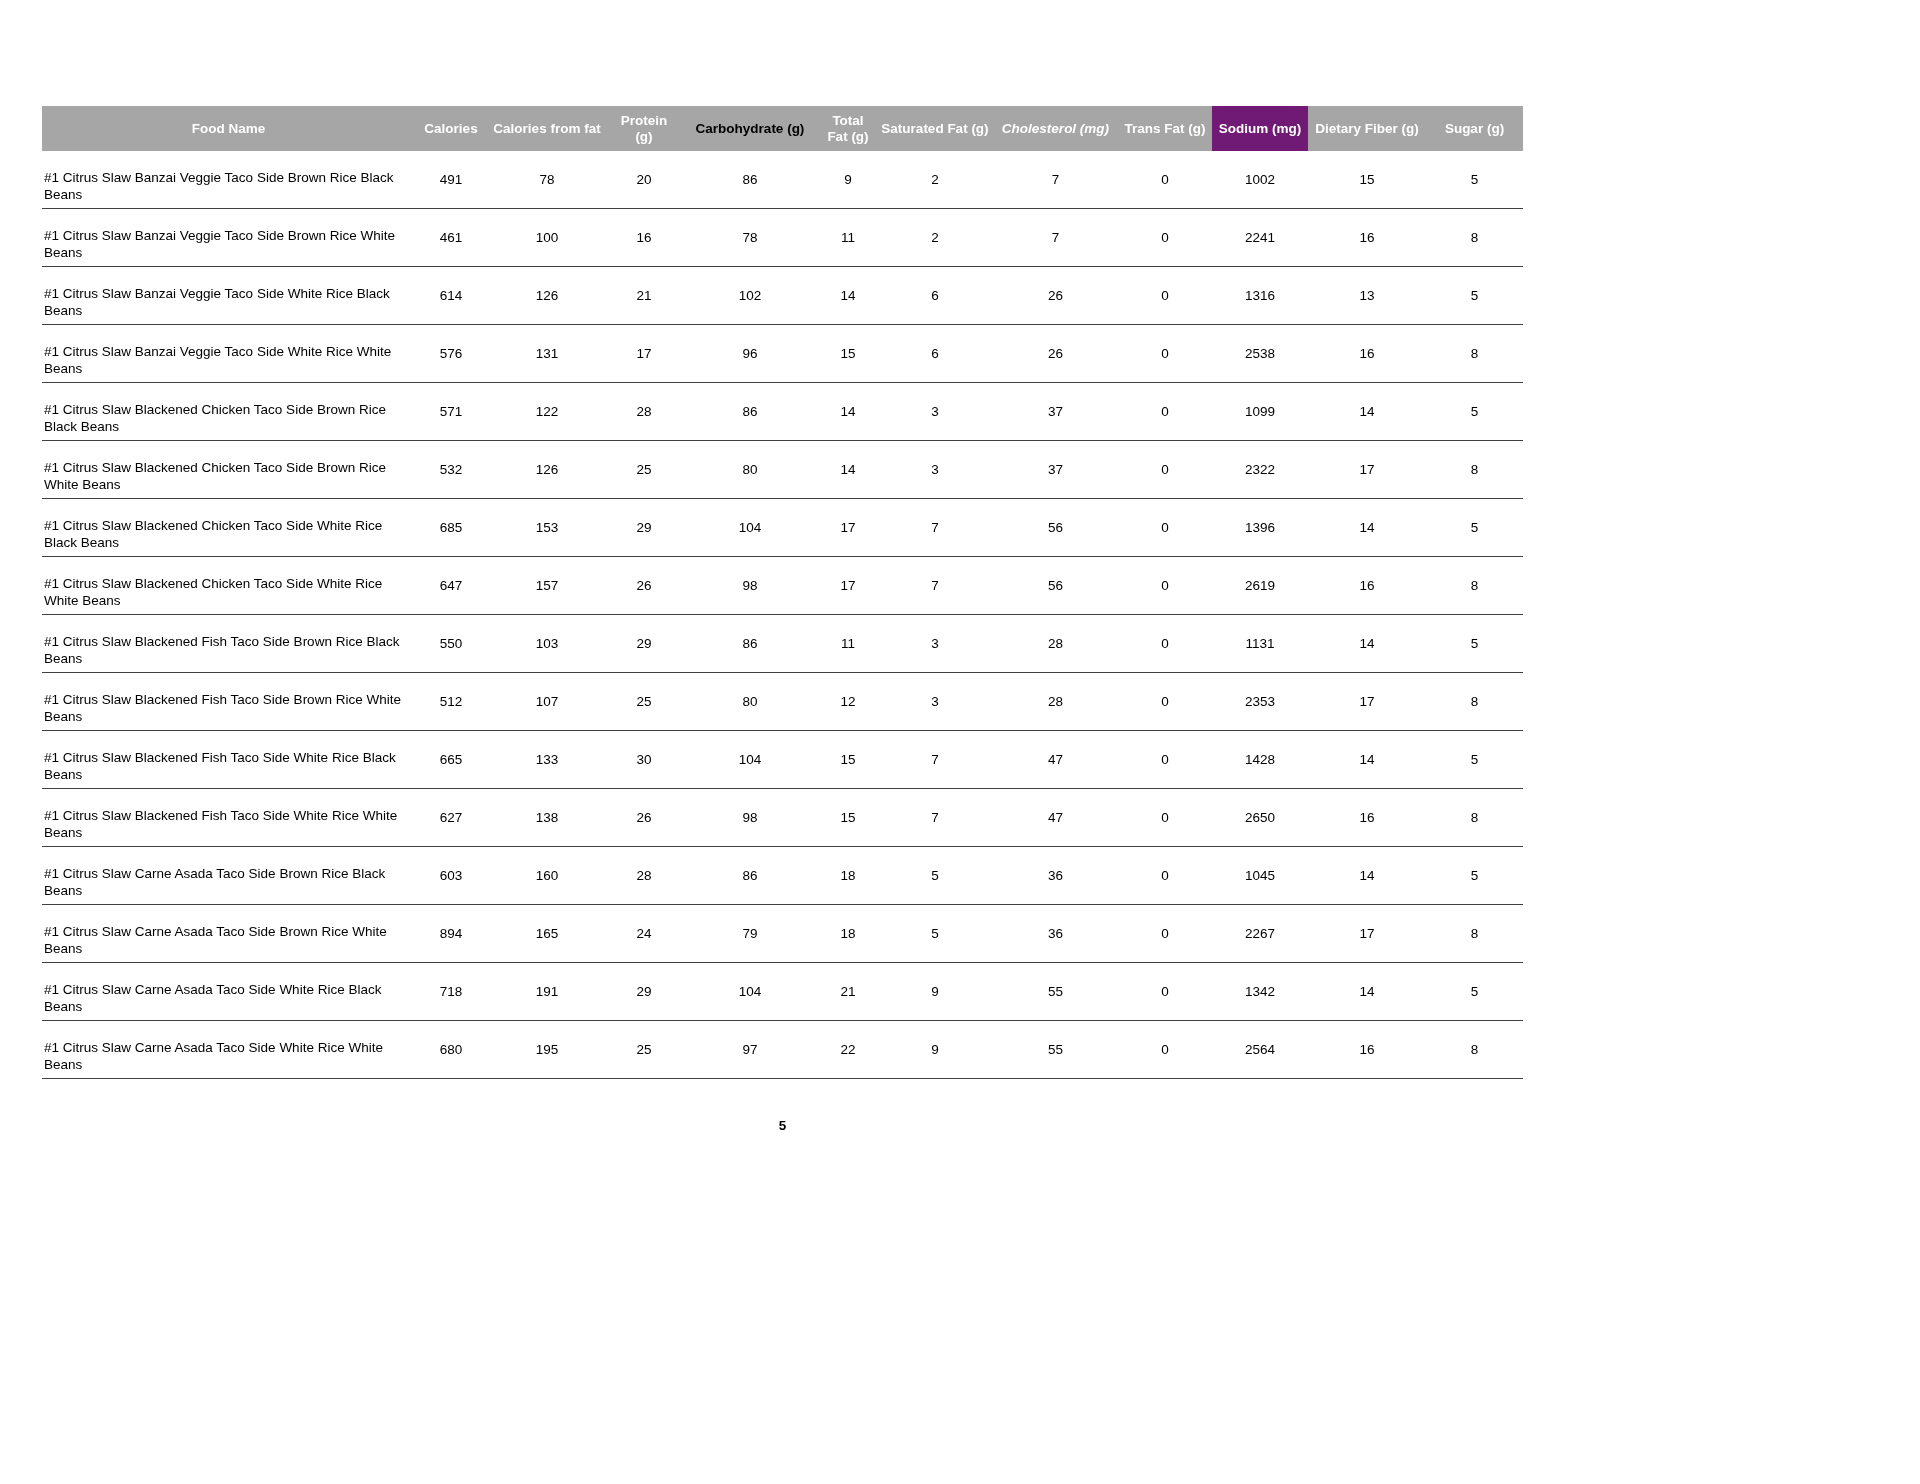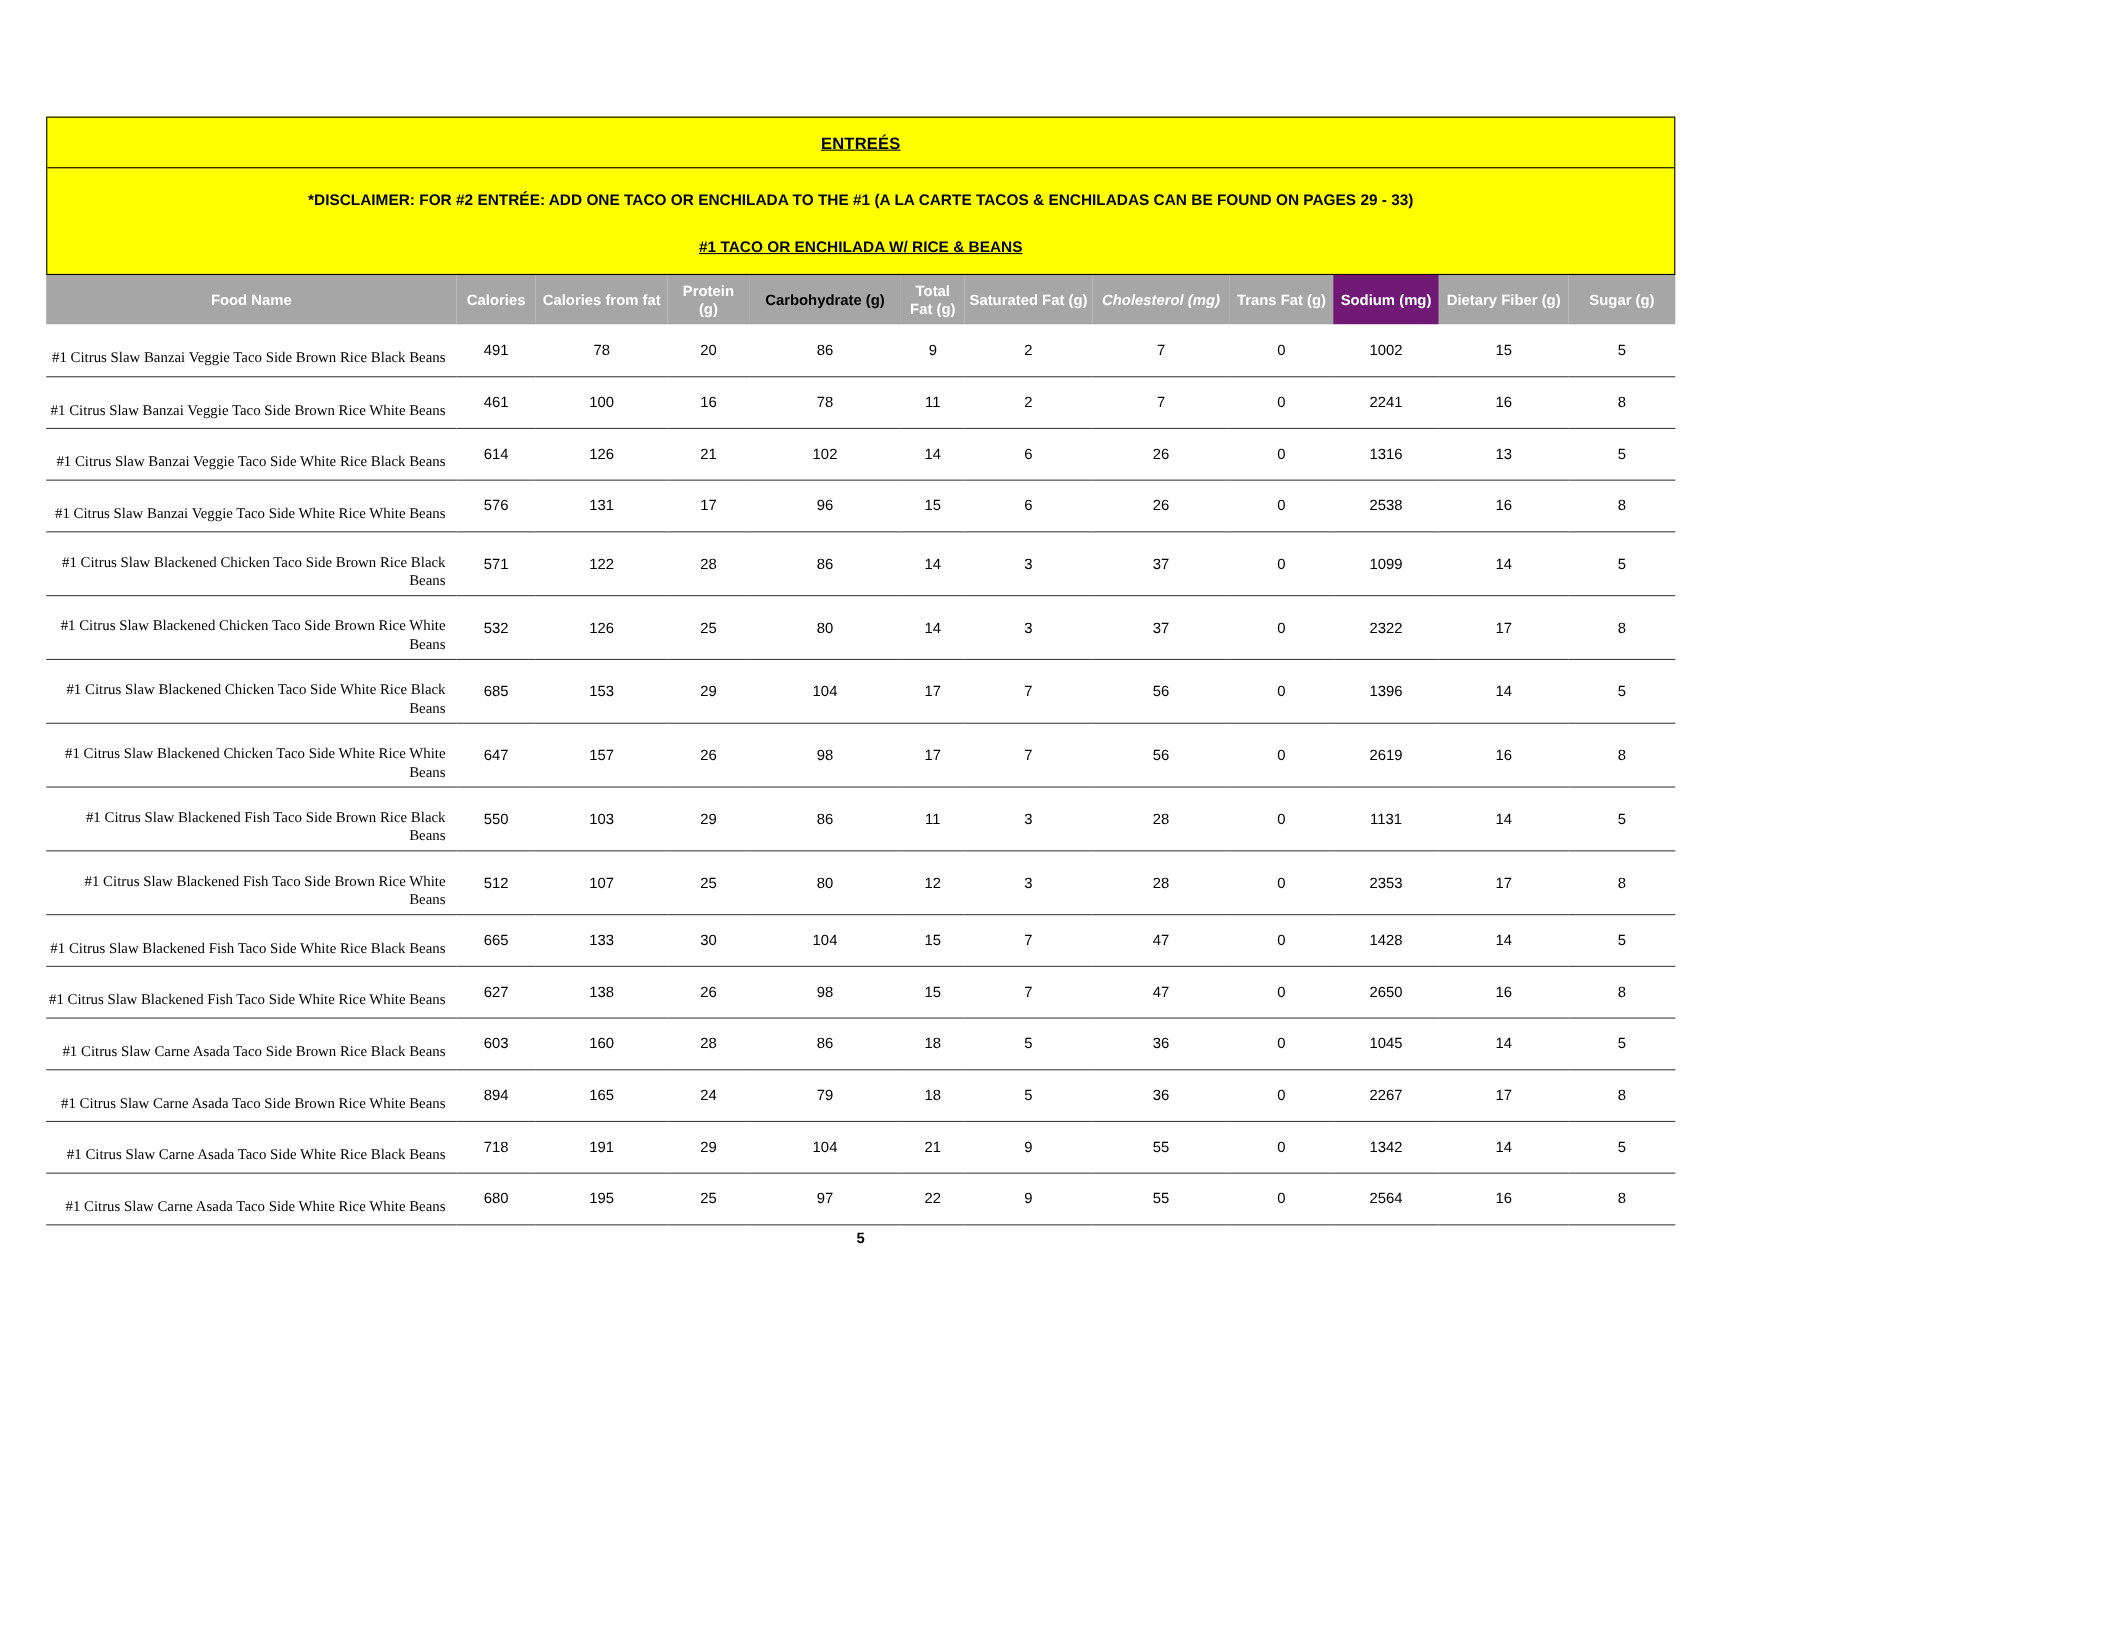--- a/index.html
+++ b/index.html
@@ -54,49 +54,43 @@
     padding: 2px 4px;
   }
   table.nutrition tbody td {
     font-size: 13.5px;
     border-bottom: 1px solid #404040;
     vertical-align: middle;
     height: 47px;
     background: #ffffff;
   }
   table.nutrition td.name {
-    text-align: right;
+    text-align: left;
     padding: 18px 10px 5px 2px;
     line-height: 17px;
-    font-family: Liberation Serif, serif;
   }
   table.nutrition td.num {
     text-align: center;
     padding: 2px;
   }
   .page-number {
     position: absolute;
     left: 42px;
     top: 1118px;
     width: 1481px;
     text-align: center;
     font-weight: bold;
     font-size: 13.5px;
   }
 </style>
 </head>
 <body>
 
 <div class="sheet">
 
-  <div class="banner" id="banner" style="background: rgb(255, 255, 0);">
-    <div class="title">ENTREÉS</div>
-    <div class="disclaimer">*DISCLAIMER: FOR #2 ENTRÉE: ADD ONE TACO OR ENCHILADA TO THE #1 (A LA CARTE TACOS &amp; ENCHILADAS CAN BE FOUND ON PAGES 29 - 33)</div>
-    <div class="subtitle">#1 TACO OR ENCHILADA W/ RICE &amp; BEANS</div>
-  </div>
 
   <table class="nutrition">
     <colgroup>
       <col style="width:373px">
       <col style="width:72px">
       <col style="width:120px">
       <col style="width:74px">
       <col style="width:138px">
       <col style="width:58px">
       <col style="width:116px">

